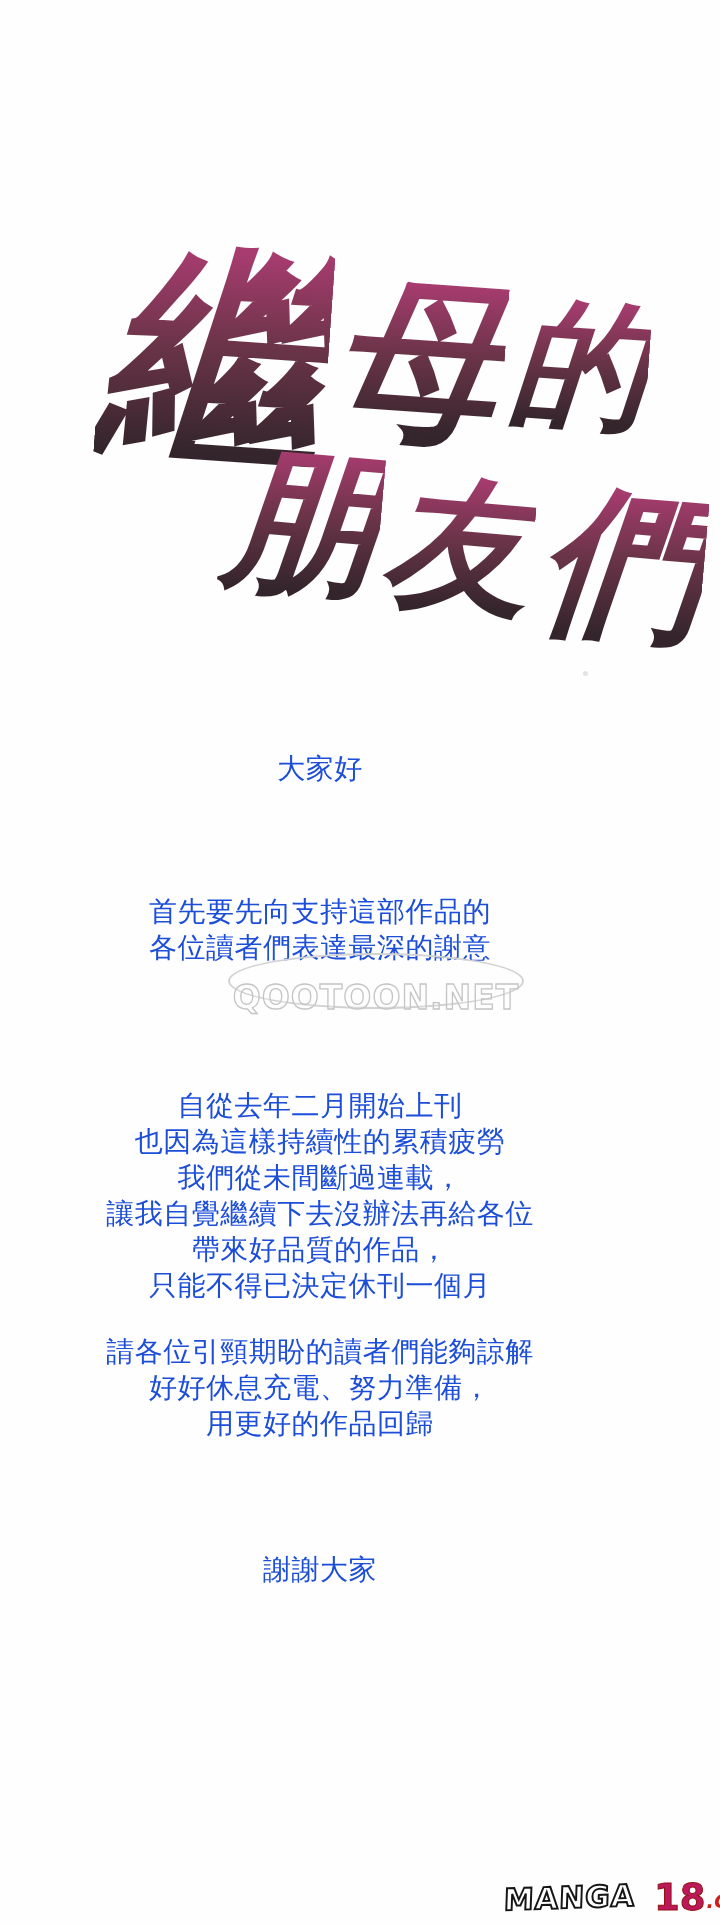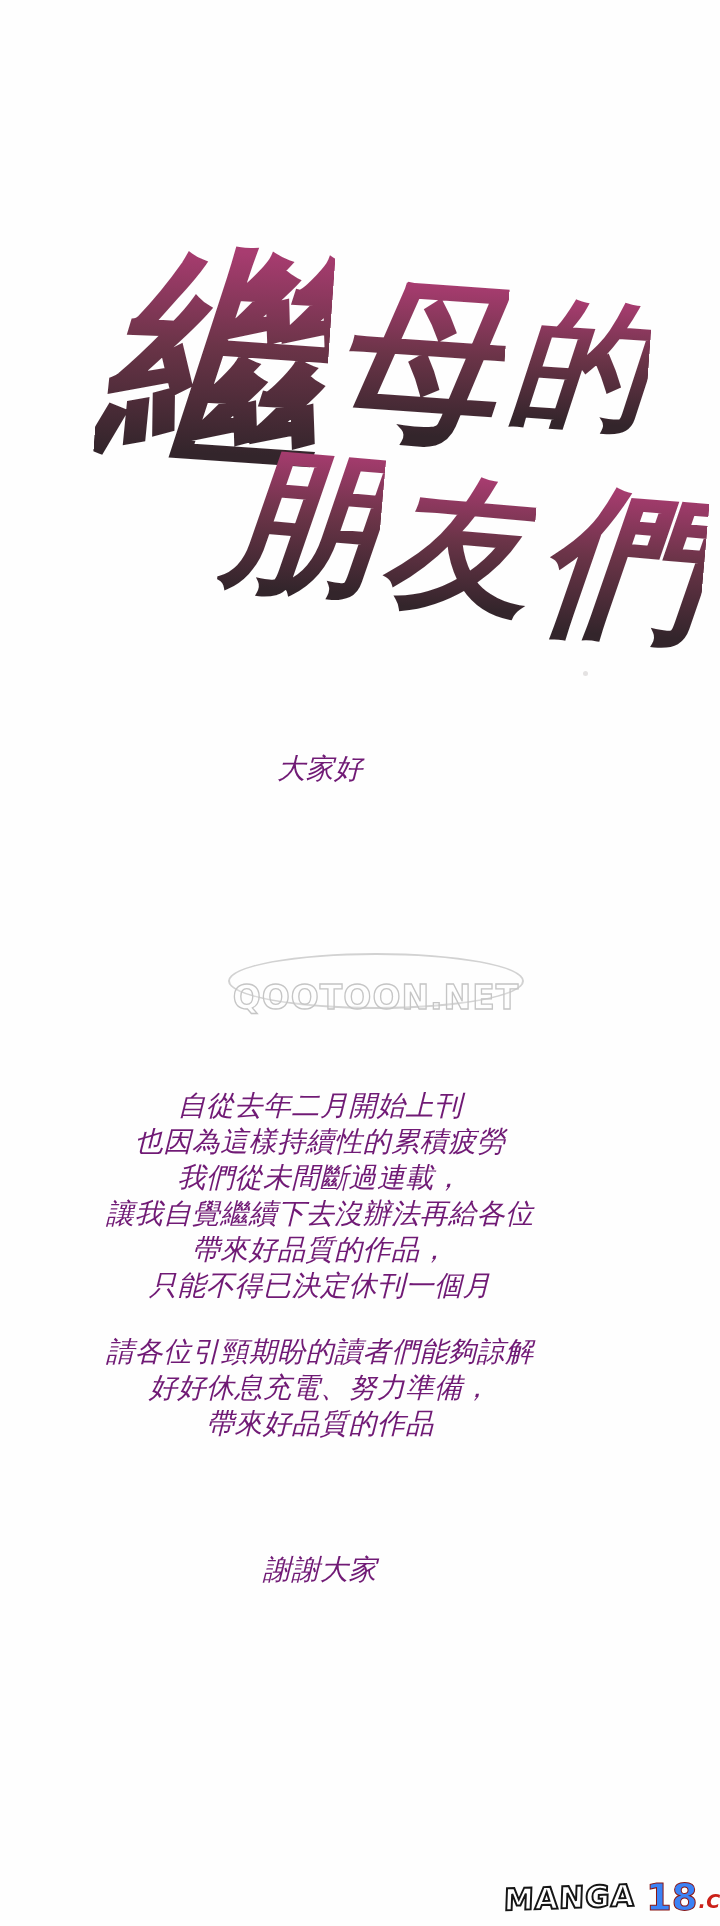--- a/index.html
+++ b/index.html
@@ -52,23 +52,22 @@
   }
 
   
   .para {
     position: absolute;
     left: 0;
     width: 640px;
     text-align: center;
     font-size: 28px;
     line-height: 36px;
-    color: #701a75;
+    color: #1d4ed8;
     letter-spacing: 0.5px;
-    font-style: italic;
   }
   .para-greeting { top: 751px; }
   .para-thanks   { top: 894px; }
   .para-hiatus   { top: 1043px; margin-top: 45px; }
   .para-promise  { top: 1334px; }
   .para-closing  { top: 1552px; }
 
   
   .watermark {
     position: absolute;
@@ -107,24 +106,24 @@
     color: #ffffff;
     -webkit-text-stroke: 2px #151515;
     transform: skewX(-4deg) rotate(-2deg);
     letter-spacing: 1px;
     line-height: 1;
   }
   .logo-18 {
     font-family: "DejaVu Sans", sans-serif;
     font-size: 37px;
     font-weight: bold;
-    color: #3b82f6;
+    color: #be185d;
     -webkit-text-stroke: 1px #8c120d;
     line-height: 0.85;
-    margin-left: 11px;
+    margin-left: 19px;
   }
   .logo-club {
     font-family: "DejaVu Sans", sans-serif;
     font-size: 19px;
     font-weight: bold;
     font-style: italic;
     color: #cb2018;
     line-height: 1;
     margin-left: 1px;
     margin-bottom: 2px;
@@ -144,38 +143,42 @@
       <span class="tchar t2c1">朋</span><span class="tchar t2c2">友</span><span class="tchar t2c3">們</span>
     </div>
   </div>
 
   <div class="ink-speck"></div>
 
   <div class="para para-greeting">
     <div>大家好</div>
   </div>
 
+  <div class="para para-thanks">
+    <div>首先要先向支持這部作品的</div>
+    <div>各位讀者們表達最深的謝意</div>
+  </div>
 
   <div class="watermark">
     <span class="watermark-text">QOOTOON.NET</span>
   </div>
 
   <div class="para para-hiatus">
     <div>自從去年二月開始上刊</div>
     <div>也因為這樣持續性的累積疲勞</div>
     <div>我們從未間斷過連載，</div>
     <div>讓我自覺繼續下去沒辦法再給各位</div>
     <div>帶來好品質的作品，</div>
     <div>只能不得已決定休刊一個月</div>
   </div>
 
   <div class="para para-promise">
     <div>請各位引頸期盼的讀者們能夠諒解</div>
     <div>好好休息充電、努力準備，</div>
-    <div>帶來好品質的作品</div>
+    <div>用更好的作品回歸</div>
   </div>
 
   <div class="para para-closing">
     <div>謝謝大家</div>
   </div>
 
   <div class="site-logo">
     <span class="logo-manga">MANGA</span>
     <span class="logo-18">18</span>
     <span class="logo-club">.CLUB</span>

